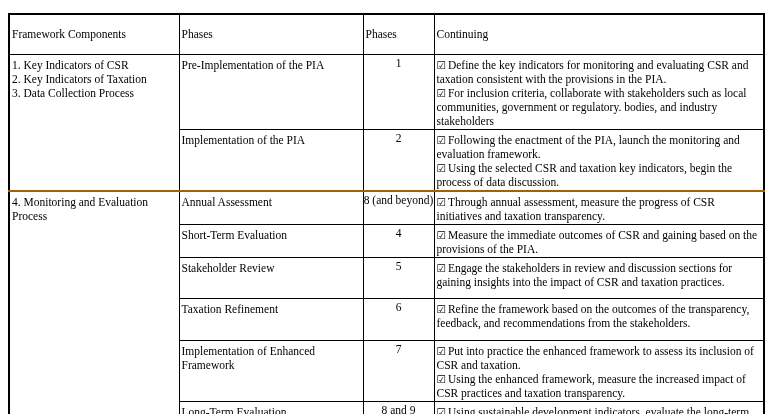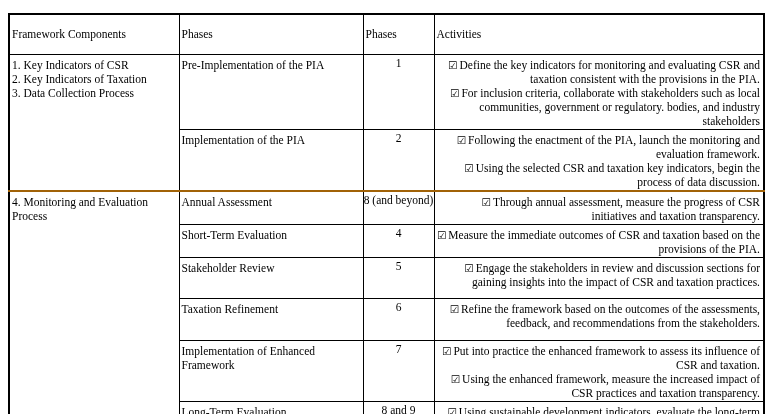--- a/index.html
+++ b/index.html
@@ -36,21 +36,21 @@
     height: 15px;
     line-height: 15px;
   }
   td.years {
     text-align: center;
     padding: 1px 0;
     white-space: nowrap;
   }
   td.comp, td.phase, td.acts { text-align: left; }
   tr.group-start > td { border-top: 2px solid #a16207; }
-  .act { margin: 0; text-align: right; }
+  .act { margin: 0; }
   .cb {
     font-family: "DejaVu Sans", sans-serif;
     font-size: 10.5px;
     margin-right: 2px;
   }
 </style>
 </head>
 <body>
 
 <div class="table-wrap">
@@ -59,21 +59,21 @@
     <col style="width:170px">
     <col style="width:184px">
     <col style="width:71px">
     <col style="width:330px">
   </colgroup>
   <thead>
     <tr style="height:15px">
       <th>Framework Components</th>
       <th>Phases</th>
       <th>Phases</th>
-      <th>Activities</th>
+      <th>Continuing</th>
     </tr>
   </thead>
   <tbody>
 
     <tr style="height:58px">
       <td class="comp" rowspan="2">
         <div>1. Key Indicators of CSR</div>
         <div>2. Key Indicators of Taxation</div>
         <div>3. Data Collection Process</div>
       </td>
@@ -102,45 +102,45 @@
       <td class="years">8 (and beyond)</td>
       <td class="acts">
         <div class="act"><span class="cb">☑</span><span>Through annual assessment, measure the progress of CSR initiatives and taxation transparency.</span></div>
       </td>
     </tr>
 
     <tr style="height:27px">
       <td class="phase">Short-Term Evaluation</td>
       <td class="years">4</td>
       <td class="acts">
-        <div class="act"><span class="cb">☑</span><span>Measure the immediate outcomes of CSR and taxation based on the provisions of the PIA.</span></div>
+        <div class="act"><span class="cb">☑</span><span>Measure the immediate outcomes of CSR and gaining based on the provisions of the PIA.</span></div>
       </td>
     </tr>
 
     <tr style="height:41px">
       <td class="phase">Stakeholder Review</td>
       <td class="years">5</td>
       <td class="acts">
         <div class="act"><span class="cb">☑</span><span>Engage the stakeholders in review and discussion sections for gaining insights into the impact of CSR and taxation practices.</span></div>
       </td>
     </tr>
 
     <tr style="height:42px">
       <td class="phase">Taxation Refinement</td>
       <td class="years">6</td>
       <td class="acts">
-        <div class="act"><span class="cb">☑</span><span>Refine the framework based on the outcomes of the assessments, feedback, and recommendations from the stakeholders.</span></div>
+        <div class="act"><span class="cb">☑</span><span>Refine the framework based on the outcomes of the transparency, feedback, and recommendations from the stakeholders.</span></div>
       </td>
     </tr>
 
     <tr style="height:55px">
       <td class="phase">Implementation of Enhanced Framework</td>
       <td class="years">7</td>
       <td class="acts">
-        <div class="act"><span class="cb">☑</span><span>Put into practice the enhanced framework to assess its influence of CSR and taxation.</span></div>
+        <div class="act"><span class="cb">☑</span><span>Put into practice the enhanced framework to assess its inclusion of CSR and taxation.</span></div>
         <div class="act"><span class="cb">☑</span><span>Using the enhanced framework, measure the increased impact of CSR practices and taxation transparency.</span></div>
       </td>
     </tr>
 
     <tr style="height:42px">
       <td class="phase">Long-Term Evaluation</td>
       <td class="years">8 and 9</td>
       <td class="acts">
         <div class="act"><span class="cb">☑</span><span>Using sustainable development indicators, evaluate the long-term impact of CSR practices and taxation transparency.</span></div>
       </td>

